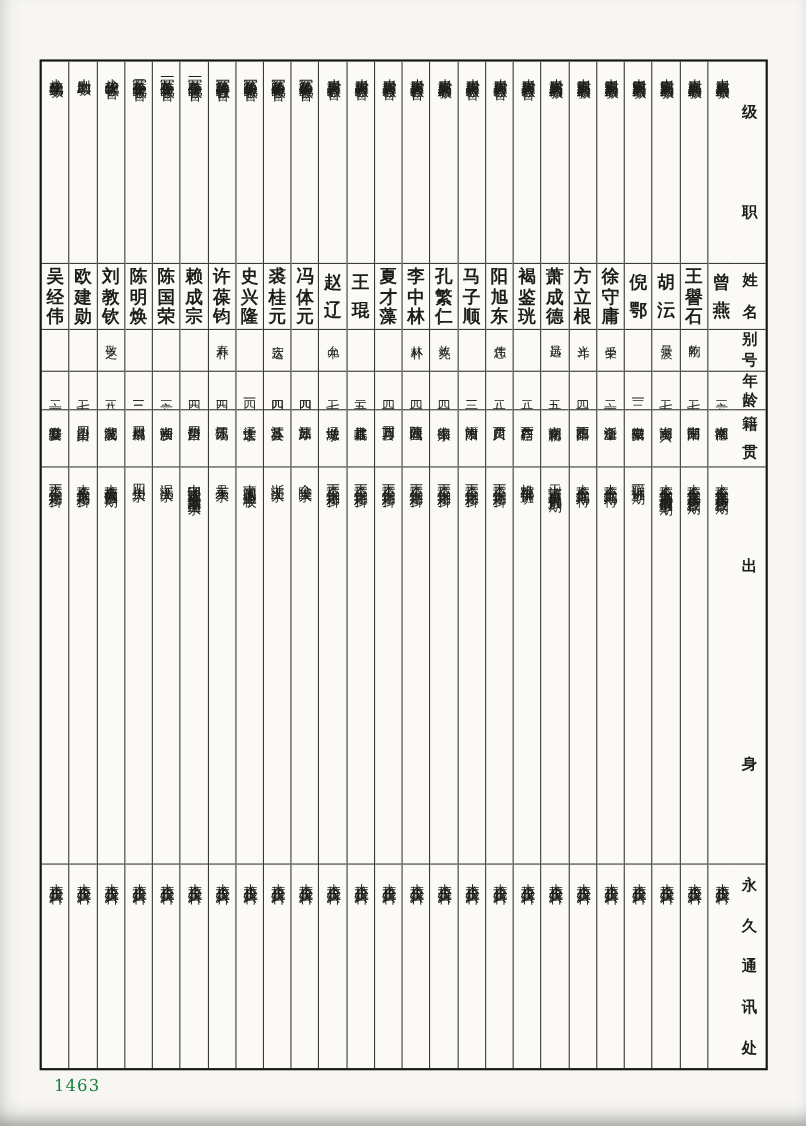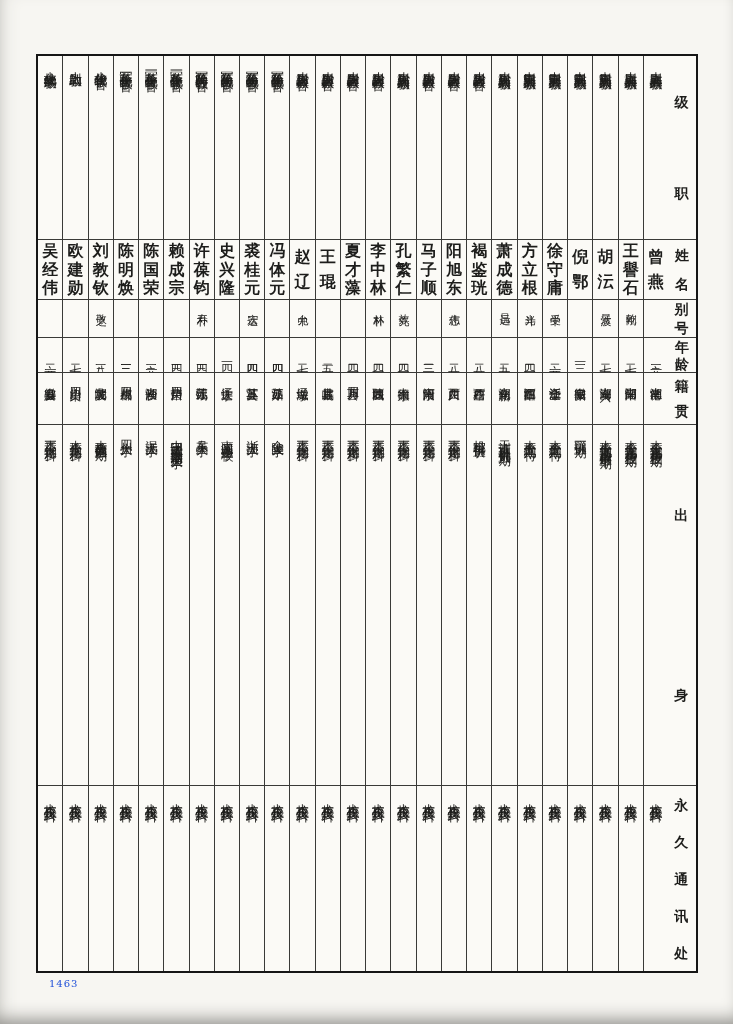--- a/index.html
+++ b/index.html
@@ -63,23 +63,23 @@
     justify-content:space-evenly;
     align-items:center;
     padding-top:0;
   }
   .r-name.split{font-size:16px;font-weight:bold;letter-spacing:0;}
   .header .cell{font-size:14px;font-weight:bold;}
   .header .split{justify-content:space-around;}
   .page-number{
     position:absolute;
     left:49px;top:978px;
-    font-size:10px;
+    font-size:15px;
     letter-spacing:1px;
-    color:#1d4ed8;
+    color:#15803d;
   }
 </style>
 </head>
 <body>
 
 <div class="page">
 
   <div class="table">
 
     <div class="col header">

